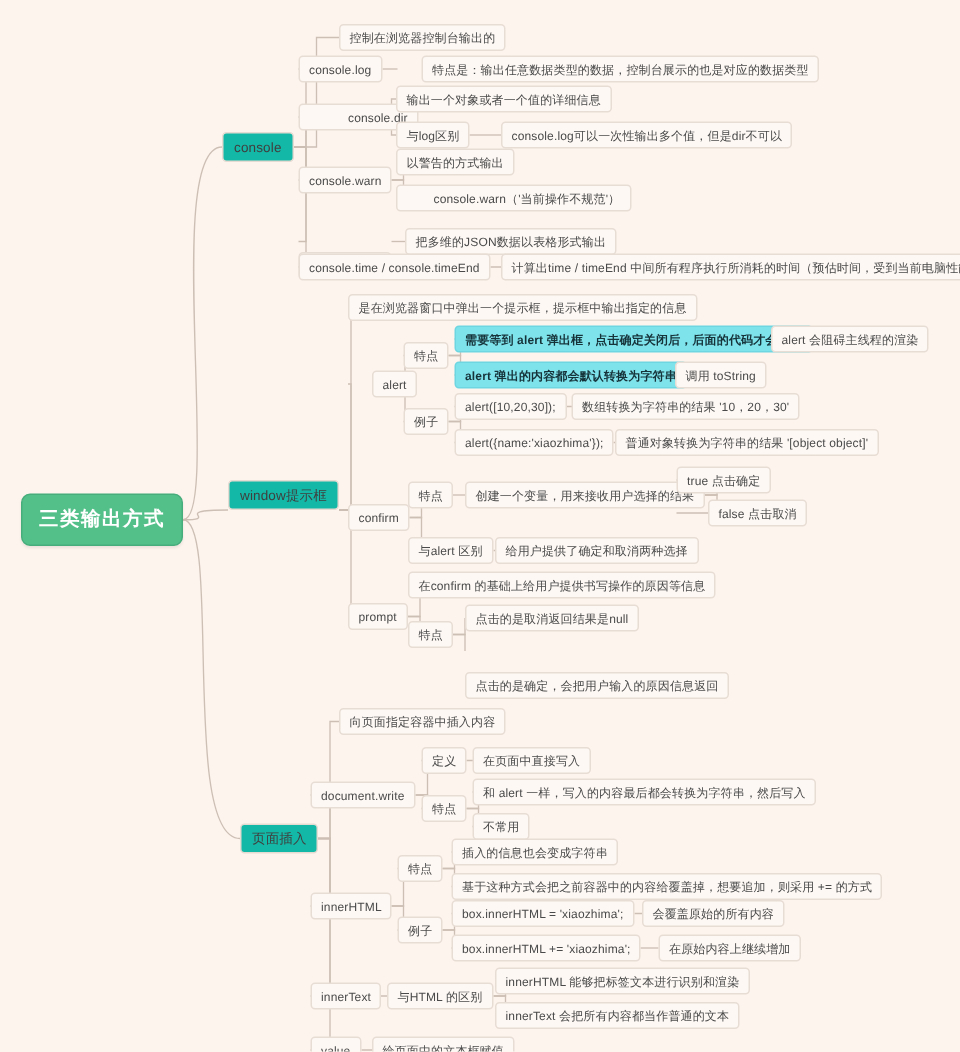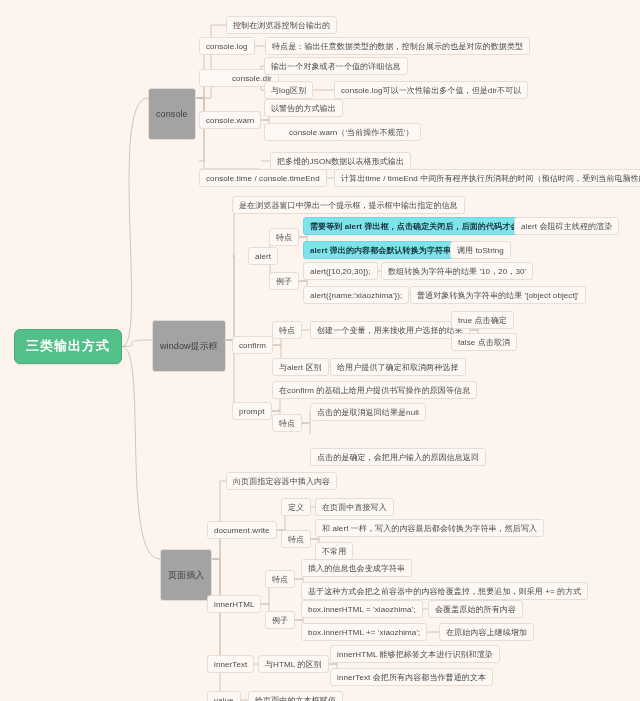--- a/index.html
+++ b/index.html
@@ -31,22 +31,22 @@
     border-radius:6px;
     color:#ffffff;
     font-size:13px;
     font-weight:bold;
     padding:9px 11px;
     letter-spacing:1px;
     box-shadow:0 1px 2px rgba(0,0,0,.08);
   }
   .node.l1{
     font-size:9px;
-    padding:20px 7px;
-    background:#a3a3a3;
+    padding:4px 7px;
+    background:#14b8a6;
     border-color:#e6dbd2;
     color:#3f3f3f;
   }
   .node.l2{
     font-size:8px;
     padding:3.5px 6px;
   }
   .node.hl{
     background:#7fe3ec;
     border:1px solid #6ed6e0;
@@ -121,21 +121,21 @@
       <path d="M329,664 H337 V654 H330" fill="none" stroke="#cdbfb4" stroke-width="0.9"></path>
       <path d="M329,664 H337 V677 H330" fill="none" stroke="#cdbfb4" stroke-width="0.9"></path>
       <path d="M212,559 H220 V700 H207" fill="none" stroke="#cdbfb4" stroke-width="0.9"></path>
       <path d="M241,700 H249 V700 H248" fill="none" stroke="#cdbfb4" stroke-width="0.9"></path>
     </svg>
   <div id="nodes">
       <div class="node root" style="left: 14px; top: 329px;"><span>三类输出方式</span></div>
       <div class="node l1" style="left: 148px; top: 88px;"><span>console</span></div>
       <div class="node l2" style="left: 226px; top: 16px;"><span>控制在浏览器控制台输出的</span></div>
       <div class="node l2" style="left: 199px; top: 37px;"><span>console.log</span></div>
-      <div class="node l2" style="left: 265px; top: 37px;"><span>特点是：输出任意数据类型的数据，控制台展示的也是对应的数据类型</span></div>
+      <div class="node l2" style="left: 281px; top: 37px;"><span>特点是：输出任意数据类型的数据，控制台展示的也是对应的数据类型</span></div>
       <div class="node l2" style="left: 199px; top: 69px; padding-left: 32px;"><span>console.dir</span></div>
       <div class="node l2" style="left: 264px; top: 57px;"><span>输出一个对象或者一个值的详细信息</span></div>
       <div class="node l2" style="left: 264px; top: 81px;"><span>与log区别</span></div>
       <div class="node l2" style="left: 334px; top: 81px;"><span>console.log可以一次性输出多个值，但是dir不可以</span></div>
       <div class="node l2" style="left: 199px; top: 111px;"><span>console.warn</span></div>
       <div class="node l2" style="left: 264px; top: 99px;"><span>以警告的方式输出</span></div>
       <div class="node l2" style="left: 264px; top: 123px; padding-left: 24px;"><span>console.warn（'当前操作不规范'）</span></div>
       <div class="node l2" style="left: 199px; top: 152px; margin-top: 16px;"><span>console.table</span></div>
       <div class="node l2" style="left: 270px; top: 152px;"><span>把多维的JSON数据以表格形式输出</span></div>
       <div class="node l2" style="left: 199px; top: 169px;"><span>console.time / console.timeEnd</span></div>
@@ -150,21 +150,21 @@
       <div class="node l2" style="left: 450px; top: 241px;"><span>调用 toString</span></div>
       <div class="node l2" style="left: 269px; top: 272px;"><span>例子</span></div>
       <div class="node l2" style="left: 303px; top: 262px;"><span>alert([10,20,30]);</span></div>
       <div class="node l2" style="left: 381px; top: 262px;"><span>数组转换为字符串的结果 '10，20，30'</span></div>
       <div class="node l2" style="left: 303px; top: 286px;"><span>alert({name:'xiaozhima'});</span></div>
       <div class="node l2" style="left: 410px; top: 286px;"><span>普通对象转换为字符串的结果 '[object object]'</span></div>
       <div class="node l2" style="left: 232px; top: 336px;"><span>confirm</span></div>
       <div class="node l2" style="left: 272px; top: 321px;"><span>特点</span></div>
       <div class="node l2" style="left: 310px; top: 321px;"><span>创建一个变量，用来接收用户选择的结果</span></div>
       <div class="node l2" style="left: 451px; top: 311px;"><span>true 点击确定</span></div>
-      <div class="node l2" style="left: 451px; top: 333px; text-align: center;"><span>false 点击取消</span></div>
+      <div class="node l2" style="left: 472px; top: 333px; text-align: center;"><span>false 点击取消</span></div>
       <div class="node l2" style="left: 272px; top: 358px;"><span>与alert 区别</span></div>
       <div class="node l2" style="left: 330px; top: 358px;"><span>给用户提供了确定和取消两种选择</span></div>
       <div class="node l2" style="left: 232px; top: 402px;"><span>prompt</span></div>
       <div class="node l2" style="left: 272px; top: 381px;"><span>在confirm 的基础上给用户提供书写操作的原因等信息</span></div>
       <div class="node l2" style="left: 272px; top: 414px;"><span>特点</span></div>
       <div class="node l2" style="left: 310px; top: 403px;"><span>点击的是取消返回结果是null</span></div>
       <div class="node l2" style="left: 310px; top: 448px;"><span>点击的是确定，会把用户输入的原因信息返回</span></div>
       <div class="node l1" style="left: 160px; top: 549px;"><span>页面插入</span></div>
       <div class="node l2" style="left: 226px; top: 472px;"><span>向页面指定容器中插入内容</span></div>
       <div class="node l2" style="left: 207px; top: 521px;"><span>document.write</span></div>

